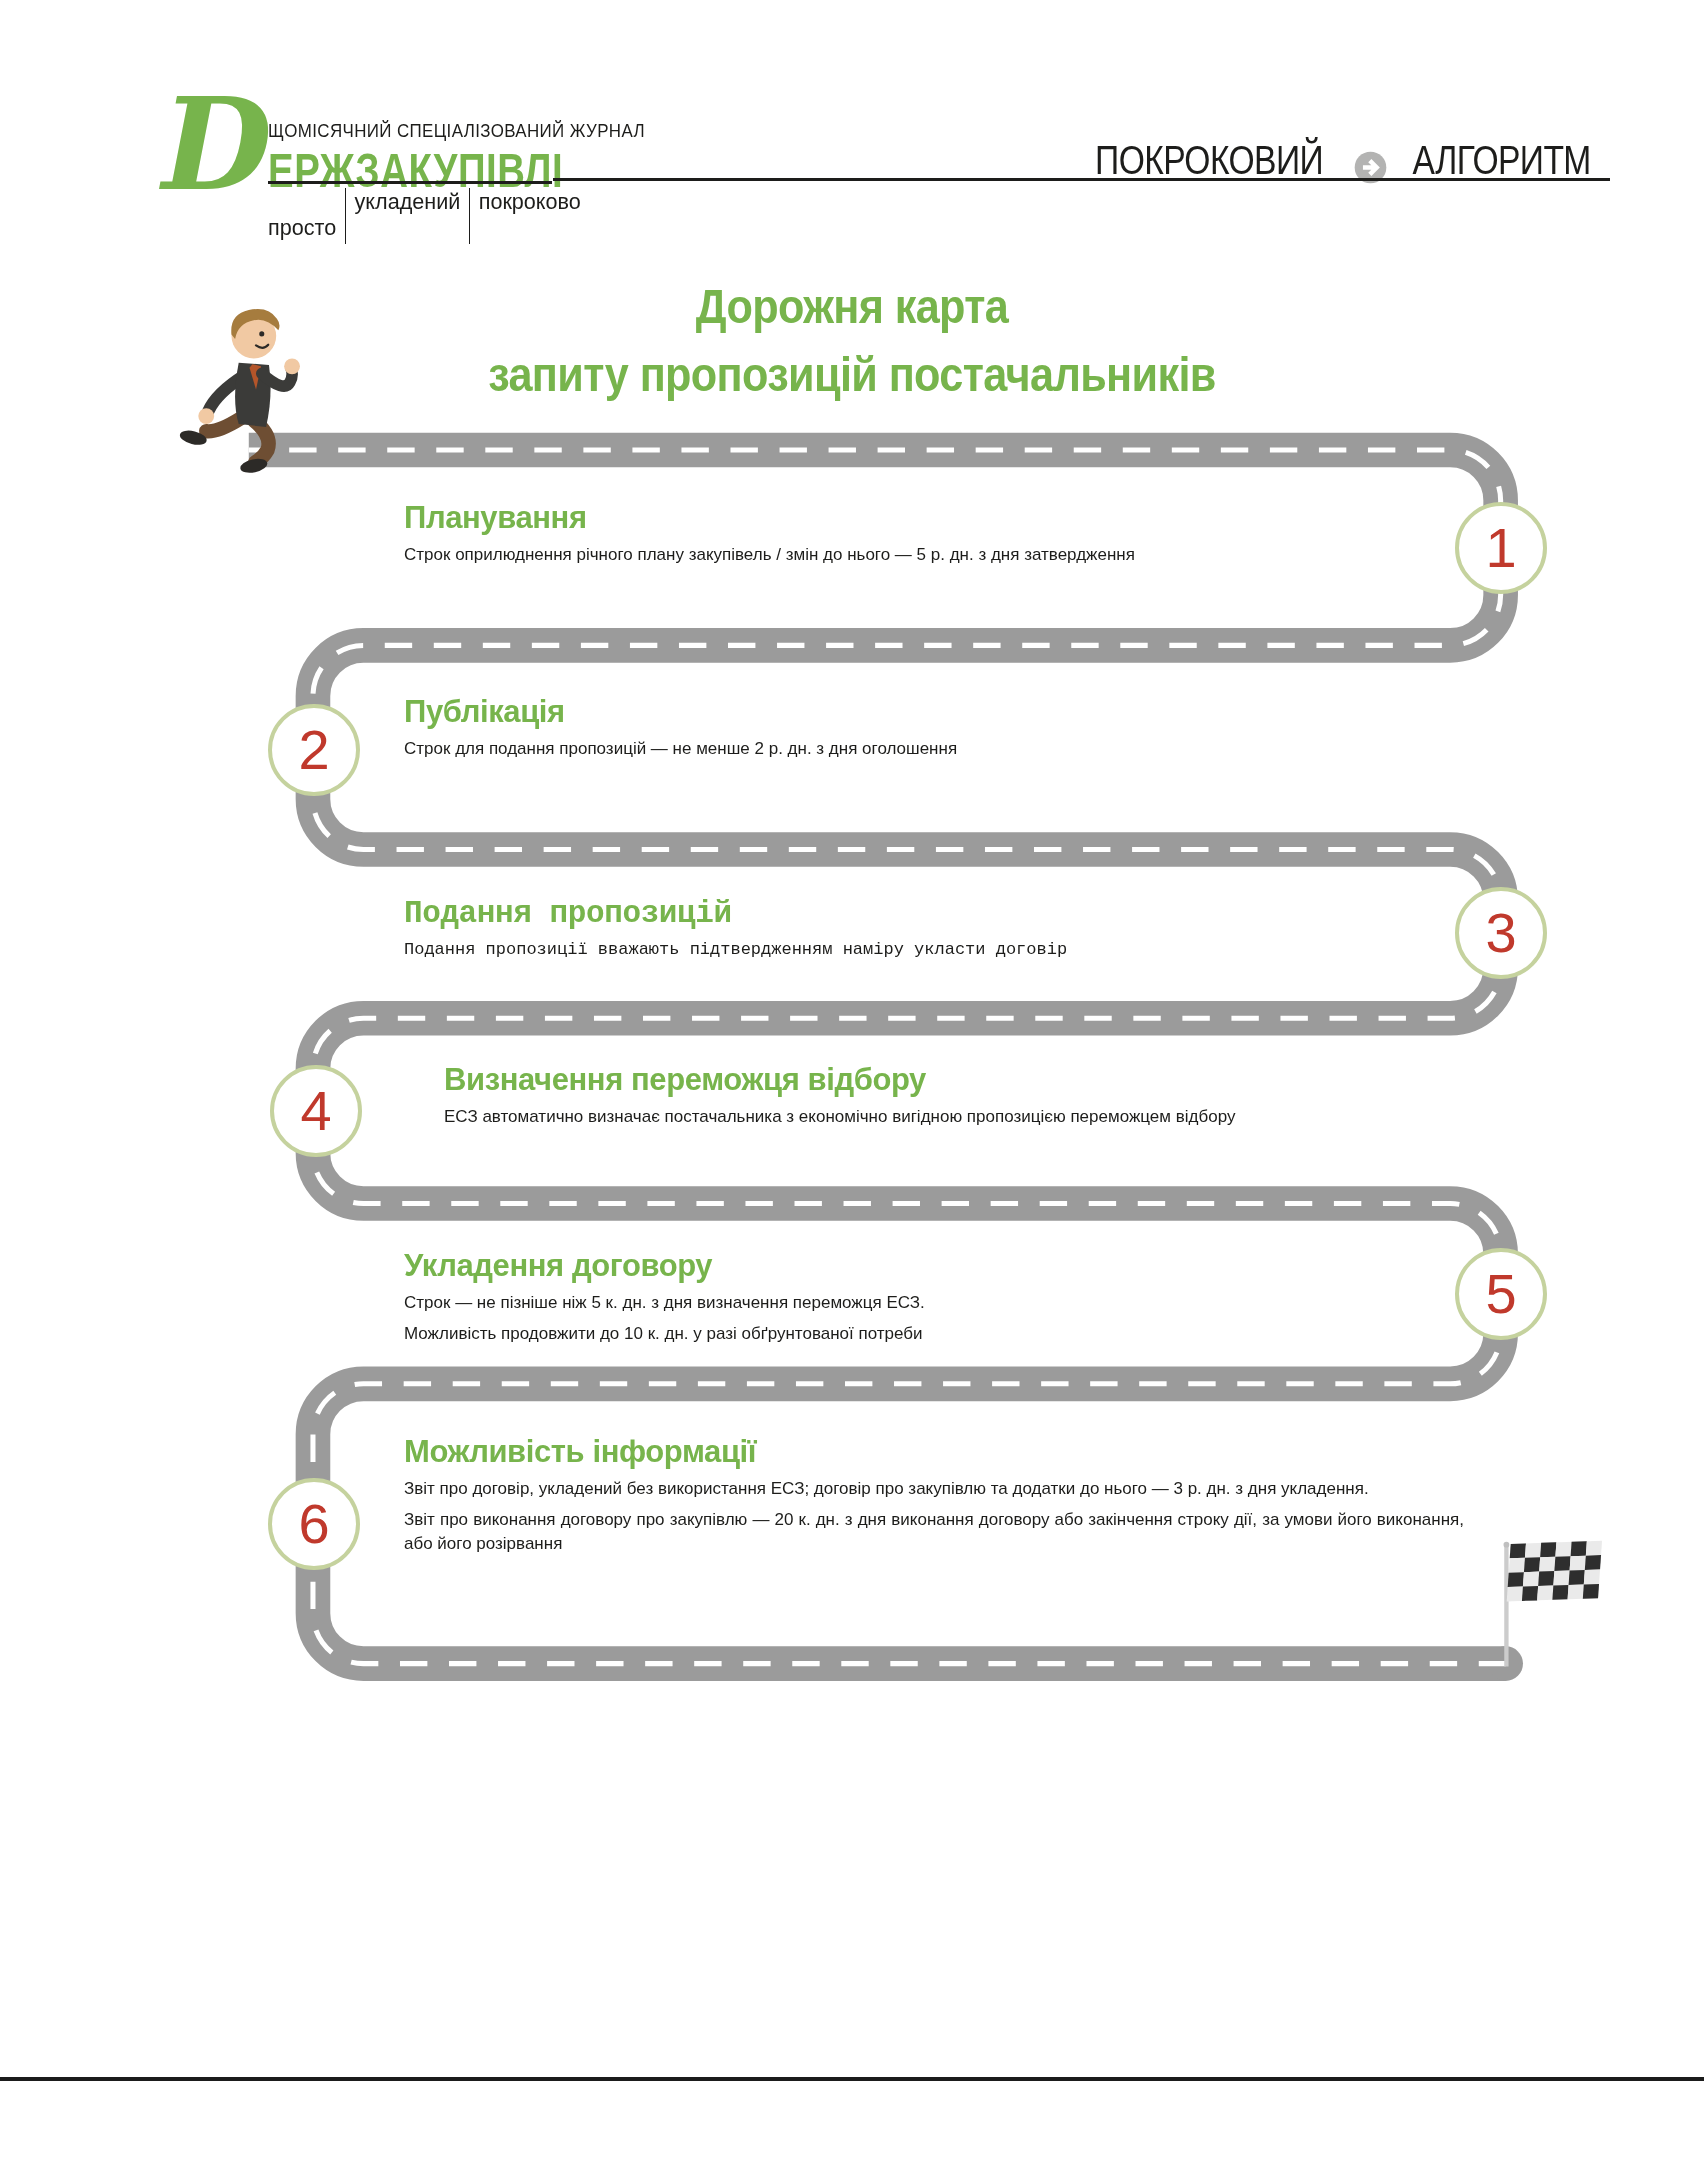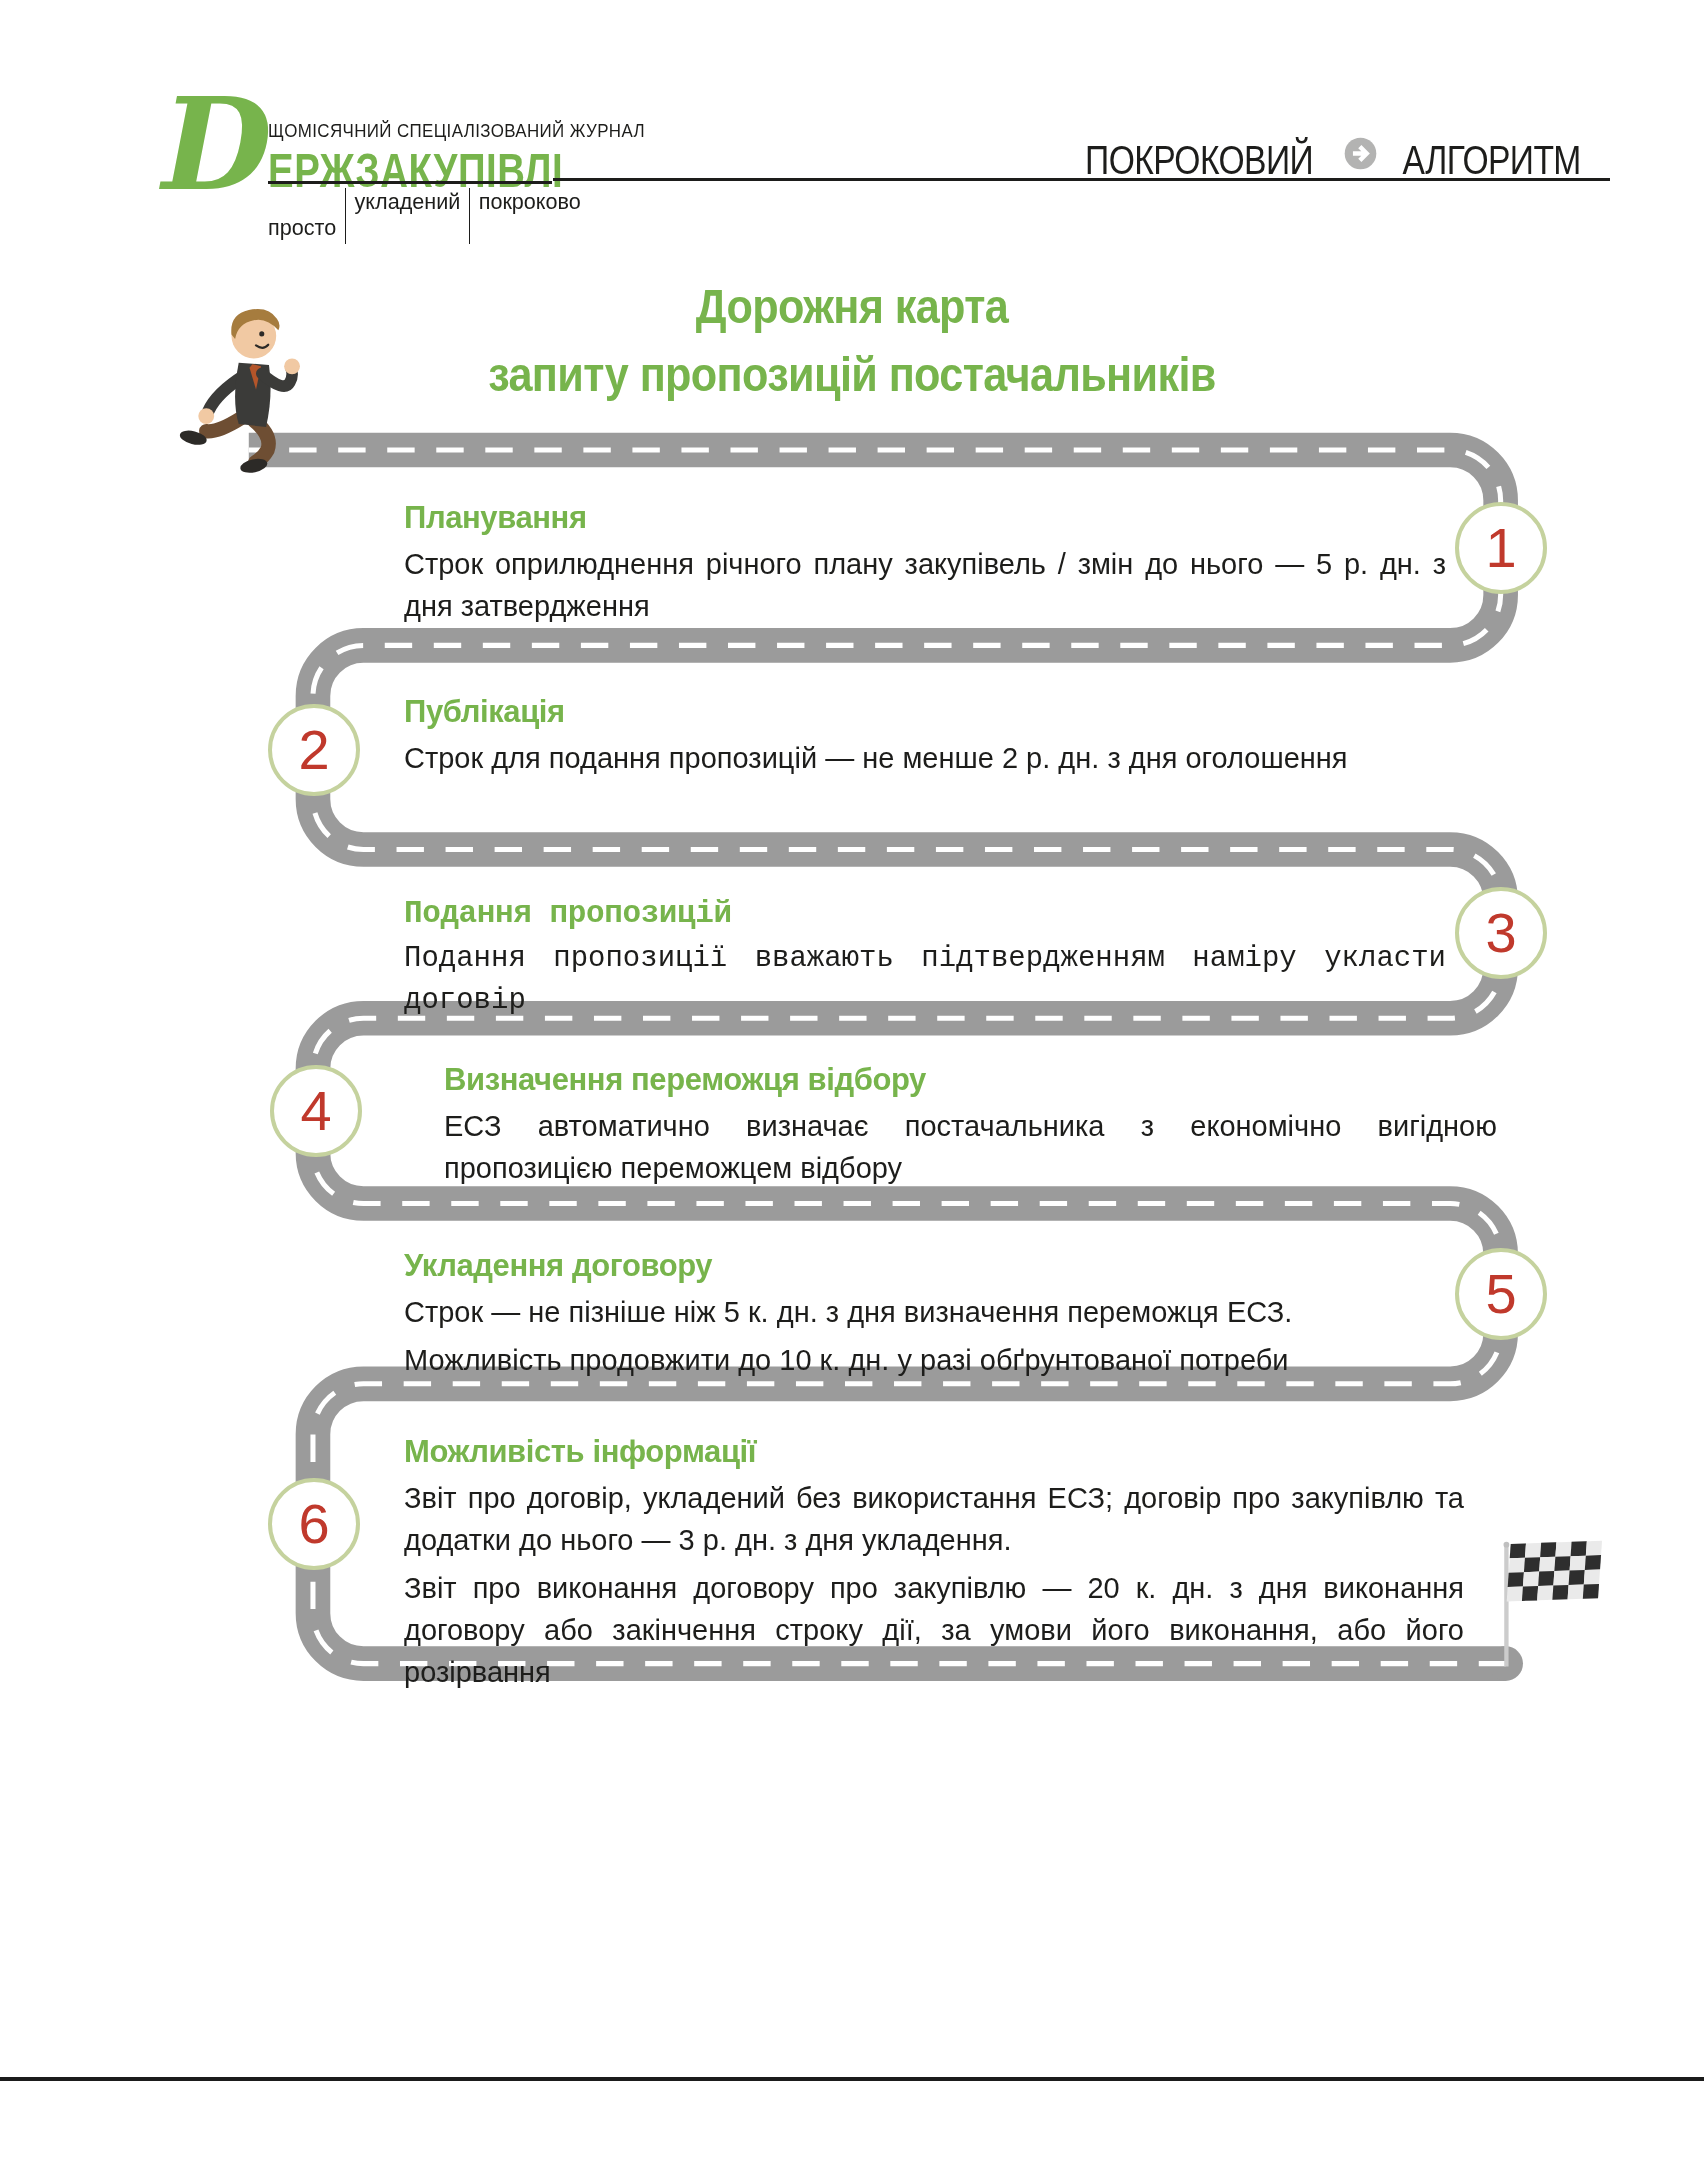--- a/index.html
+++ b/index.html
@@ -27,22 +27,22 @@
   .logo-tagline-bottom{
     position:absolute; left:268px; top:188px; width:284px;
     display:flex; align-items:stretch; font-size:21.6px; color:#1d1d1b;
   }
   .logo-tagline-bottom span{ padding:1.4px 8.7px 2.9px 8.7px; white-space:nowrap; }
   .logo-tagline-bottom span:first-child{ padding-left:0;margin-top:26px; }
   .logo-tagline-bottom span + span{ border-left:1.4px solid #1d1d1b; }
 
   
   .rubric{
-    position:absolute; top:137px; right:104px;
-    display:flex; align-items:flex-start; gap:5.8px;
+    position:absolute; top:137px; right:94px;
+    display:flex; align-items:flex-end; gap:5.8px;
   }
   .rubric .rubric-word{
     font-size:41px; letter-spacing:-0.7px; color:#1d1d1b; white-space:nowrap;
     transform:scaleX(.82); transform-origin:center;
   }
   .rubric-icon svg{ display:block; }
   .rubric-rule{ position:absolute; left:553px; top:178px; width:1057px; height:2.9px; background:#1d1d1b; }
 
   
   .map-title{
@@ -55,21 +55,21 @@
   
   .road-svg{ position:absolute; left:0; top:0; width:1704px; height:2172px; }
 
   
   .step{ position:absolute; }
   .step h3{
     margin:0 0 7.2px 0; font-size:31px; font-weight:bold;
     letter-spacing:-0.4px; color:#77b44c;
   }
   .step p{
-    margin:0 0 5.8px 0; font-size:29px; line-height:1.45;
+    margin:0 0 5.8px 0; font-size:17px; line-height:1.45;
     text-align:justify; color:#1d1d1b;
   }
   .step-1{ top:500px;  left:404px; width:1042px; }
   .step-2{ top:694px;  left:404px; width:1042px; }
   .step-3{ top:896px; left:404px; width:1042px;font-family:Liberation Mono, monospace; }
   .step-4{ top:1062px; left:404px; width:1053px;margin-left:40px; }
   .step-5{ top:1248px; left:404px; width:1042px; }
   .step-6{ top:1434px; left:404px; width:1060px; }
 
   

